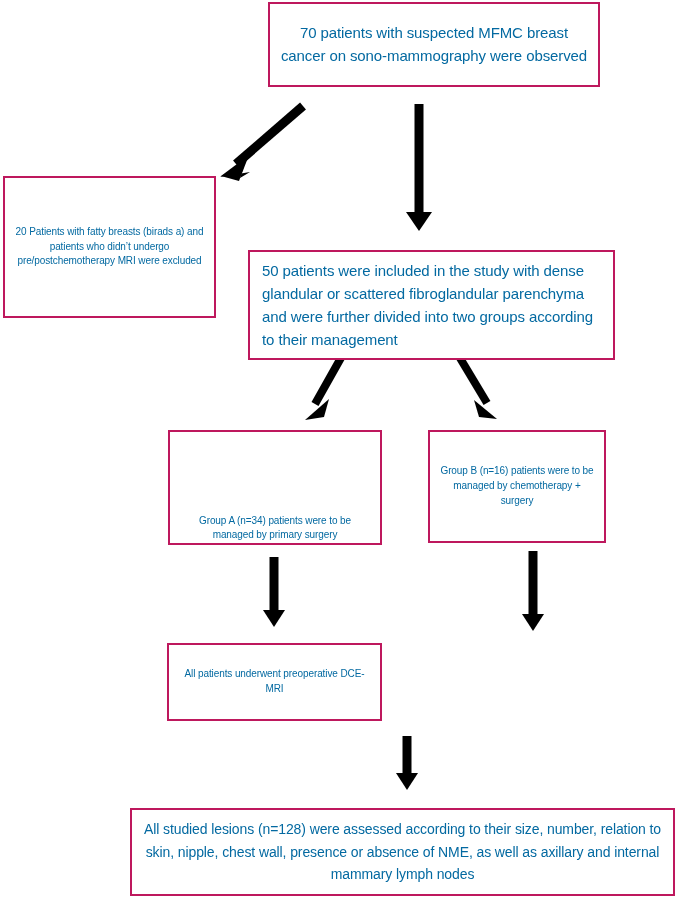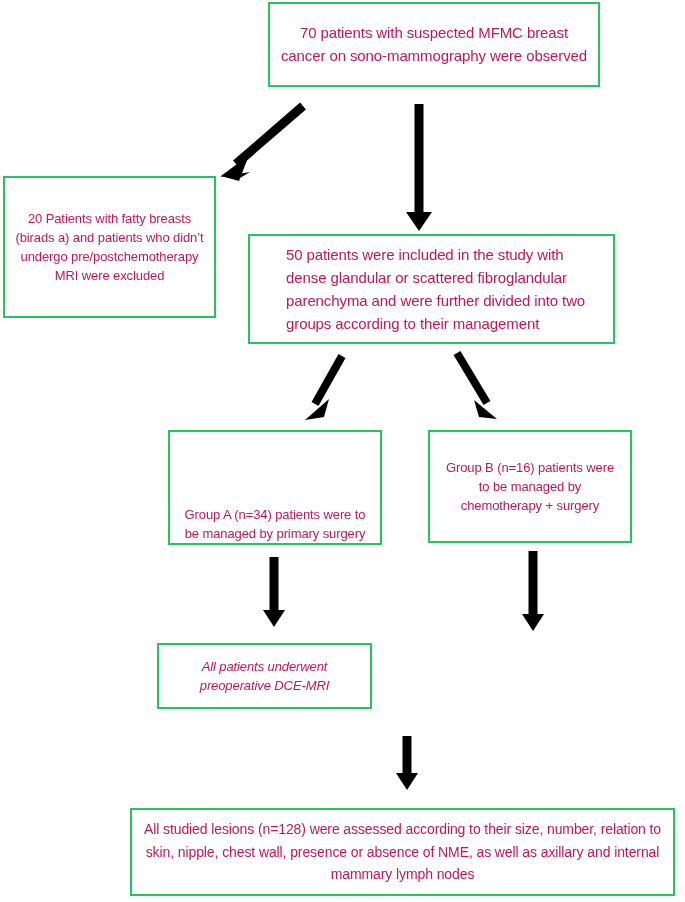--- a/index.html
+++ b/index.html
@@ -13,49 +13,49 @@
     width: 685px;
     height: 902px;
     background: #ffffff;
     overflow: hidden;
     font-family: "Liberation Sans", sans-serif;
     -webkit-font-smoothing: antialiased;
   }
   .node {
     position: absolute;
     box-sizing: border-box;
-    border: 2px solid #22c55e;
+    border: 2px solid #be185d;
     background: #ffffff;
     display: flex;
     align-items: center;
     justify-content: center;
-    color: #be185d;
+    color: #0369a1;
   }
   .node .txt {
     display: block;
     width: 100%;
     padding: 0 9px;
     text-align: center;
     line-height: 1.47;
-    font-size: 13px;
+    font-size: 10px;
     letter-spacing: -0.1px;
     white-space: pre-line;
   }
   .node.left-align .txt {
     text-align: left;
     padding: 0 12px;
   }
 
   
   #node-screened      { left: 268px; top: 2px;   width: 332px; height: 85px;  }
   #node-excluded      { left: 3px;   top: 176px; width: 213px; height: 142px; }
-  #node-included      { left: 248px; top: 234px; width: 367px; height: 110px; padding-left: 24px; }
+  #node-included      { left: 248px; top: 250px; width: 367px; height: 110px; }
   #node-group-a       { left: 168px; top: 430px; width: 214px; height: 115px; align-items: flex-end; }
-  #node-group-b       { left: 428px; top: 430px; width: 204px; height: 113px; }
-  #node-mri-a         { left: 157px; top: 643px; width: 215px; height: 66px; font-style: italic;  }
+  #node-group-b       { left: 428px; top: 430px; width: 178px; height: 113px; }
+  #node-mri-a         { left: 167px; top: 643px; width: 215px; height: 78px;  }
   #node-mri-b         { left: 443px; top: 640px; width: 215px; height: 88px;  }
   #node-lesions       { left: 130px; top: 808px; width: 545px; height: 88px;  }
 
   #node-screened .txt { font-size: 15px; }
   #node-included .txt { font-size: 15px; line-height: 1.55; }
   #node-lesions  .txt { font-size: 14px; line-height: 1.6; }
 
   
   #arrows {
     position: absolute;

